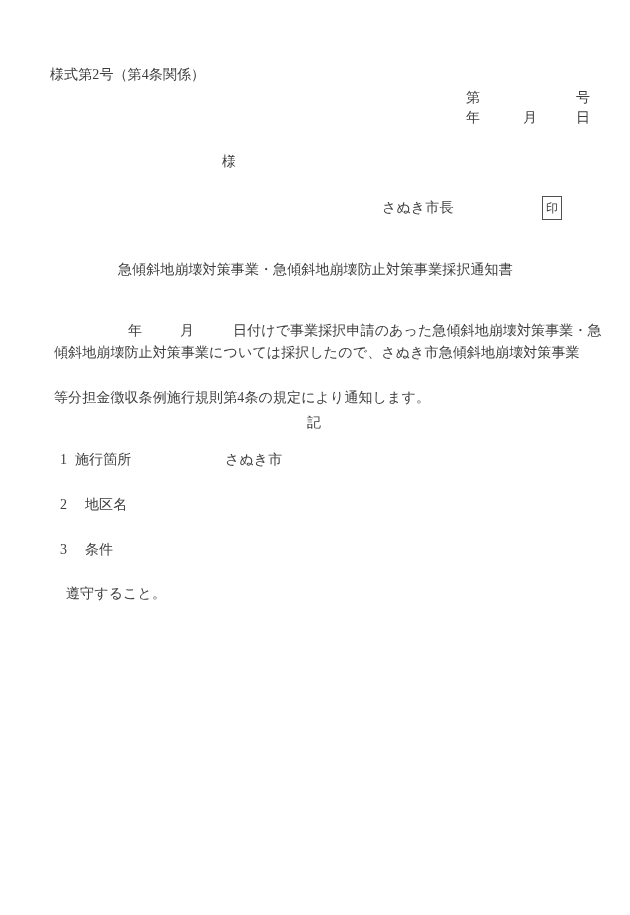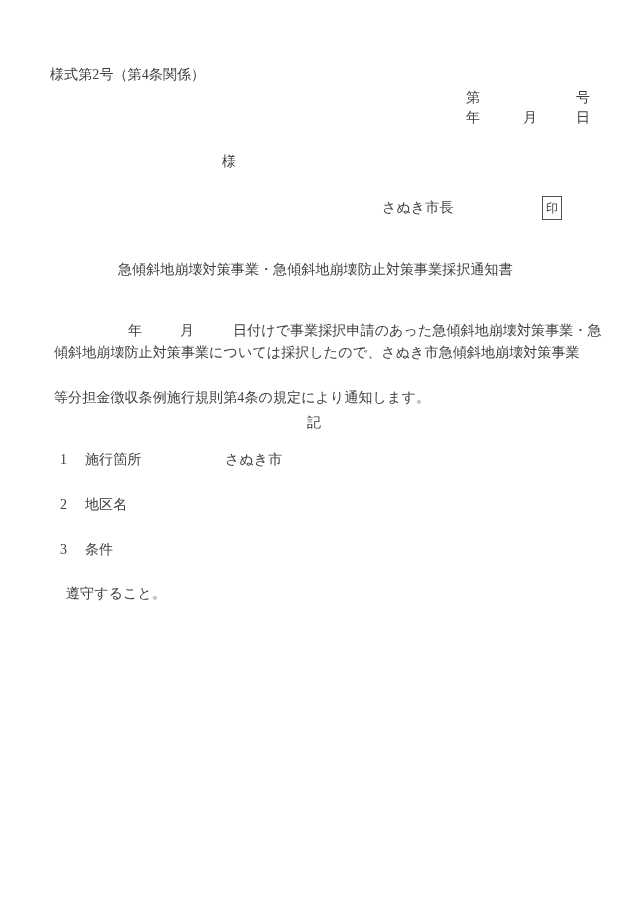--- a/index.html
+++ b/index.html
@@ -60,21 +60,21 @@
   <div class="t" style="left:128px; top:323px;">年</div>
   <div class="t" style="left:180px; top:323px;">月</div>
   <div class="t" style="left:233px; top:323px;">日付けで事業採択申請のあった急傾斜地崩壊対策事業・急</div>
   <div class="t" style="left:54px; top:345px;">傾斜地崩壊防止対策事業については採択したので、さぬき市急傾斜地崩壊対策事業</div>
   <div class="t" style="left:54px; top:348px;margin-top:42px;">等分担金徴収条例施行規則第4条の規定により通知します。</div>
 
   <div class="t" style="left:307px; top:415px;">記</div>
 
   <div>
     <span class="t" style="left:60px; top:452px;">1</span>
-    <span class="t" style="left:85px; top:452px;">施行箇所</span>
+    <span class="t" style="left:75px; top:452px;">施行箇所</span>
     <span class="t" style="left:225px; top:452px;">さぬき市</span>
   </div>
 
   <div>
     <span class="t" style="left:60px; top:497px;">2</span>
     <span class="t" style="left:85px; top:497px;text-align:center;">地区名</span>
     <span class="t" style="left:225px; top:497px;"></span>
   </div>
 
   <div>

